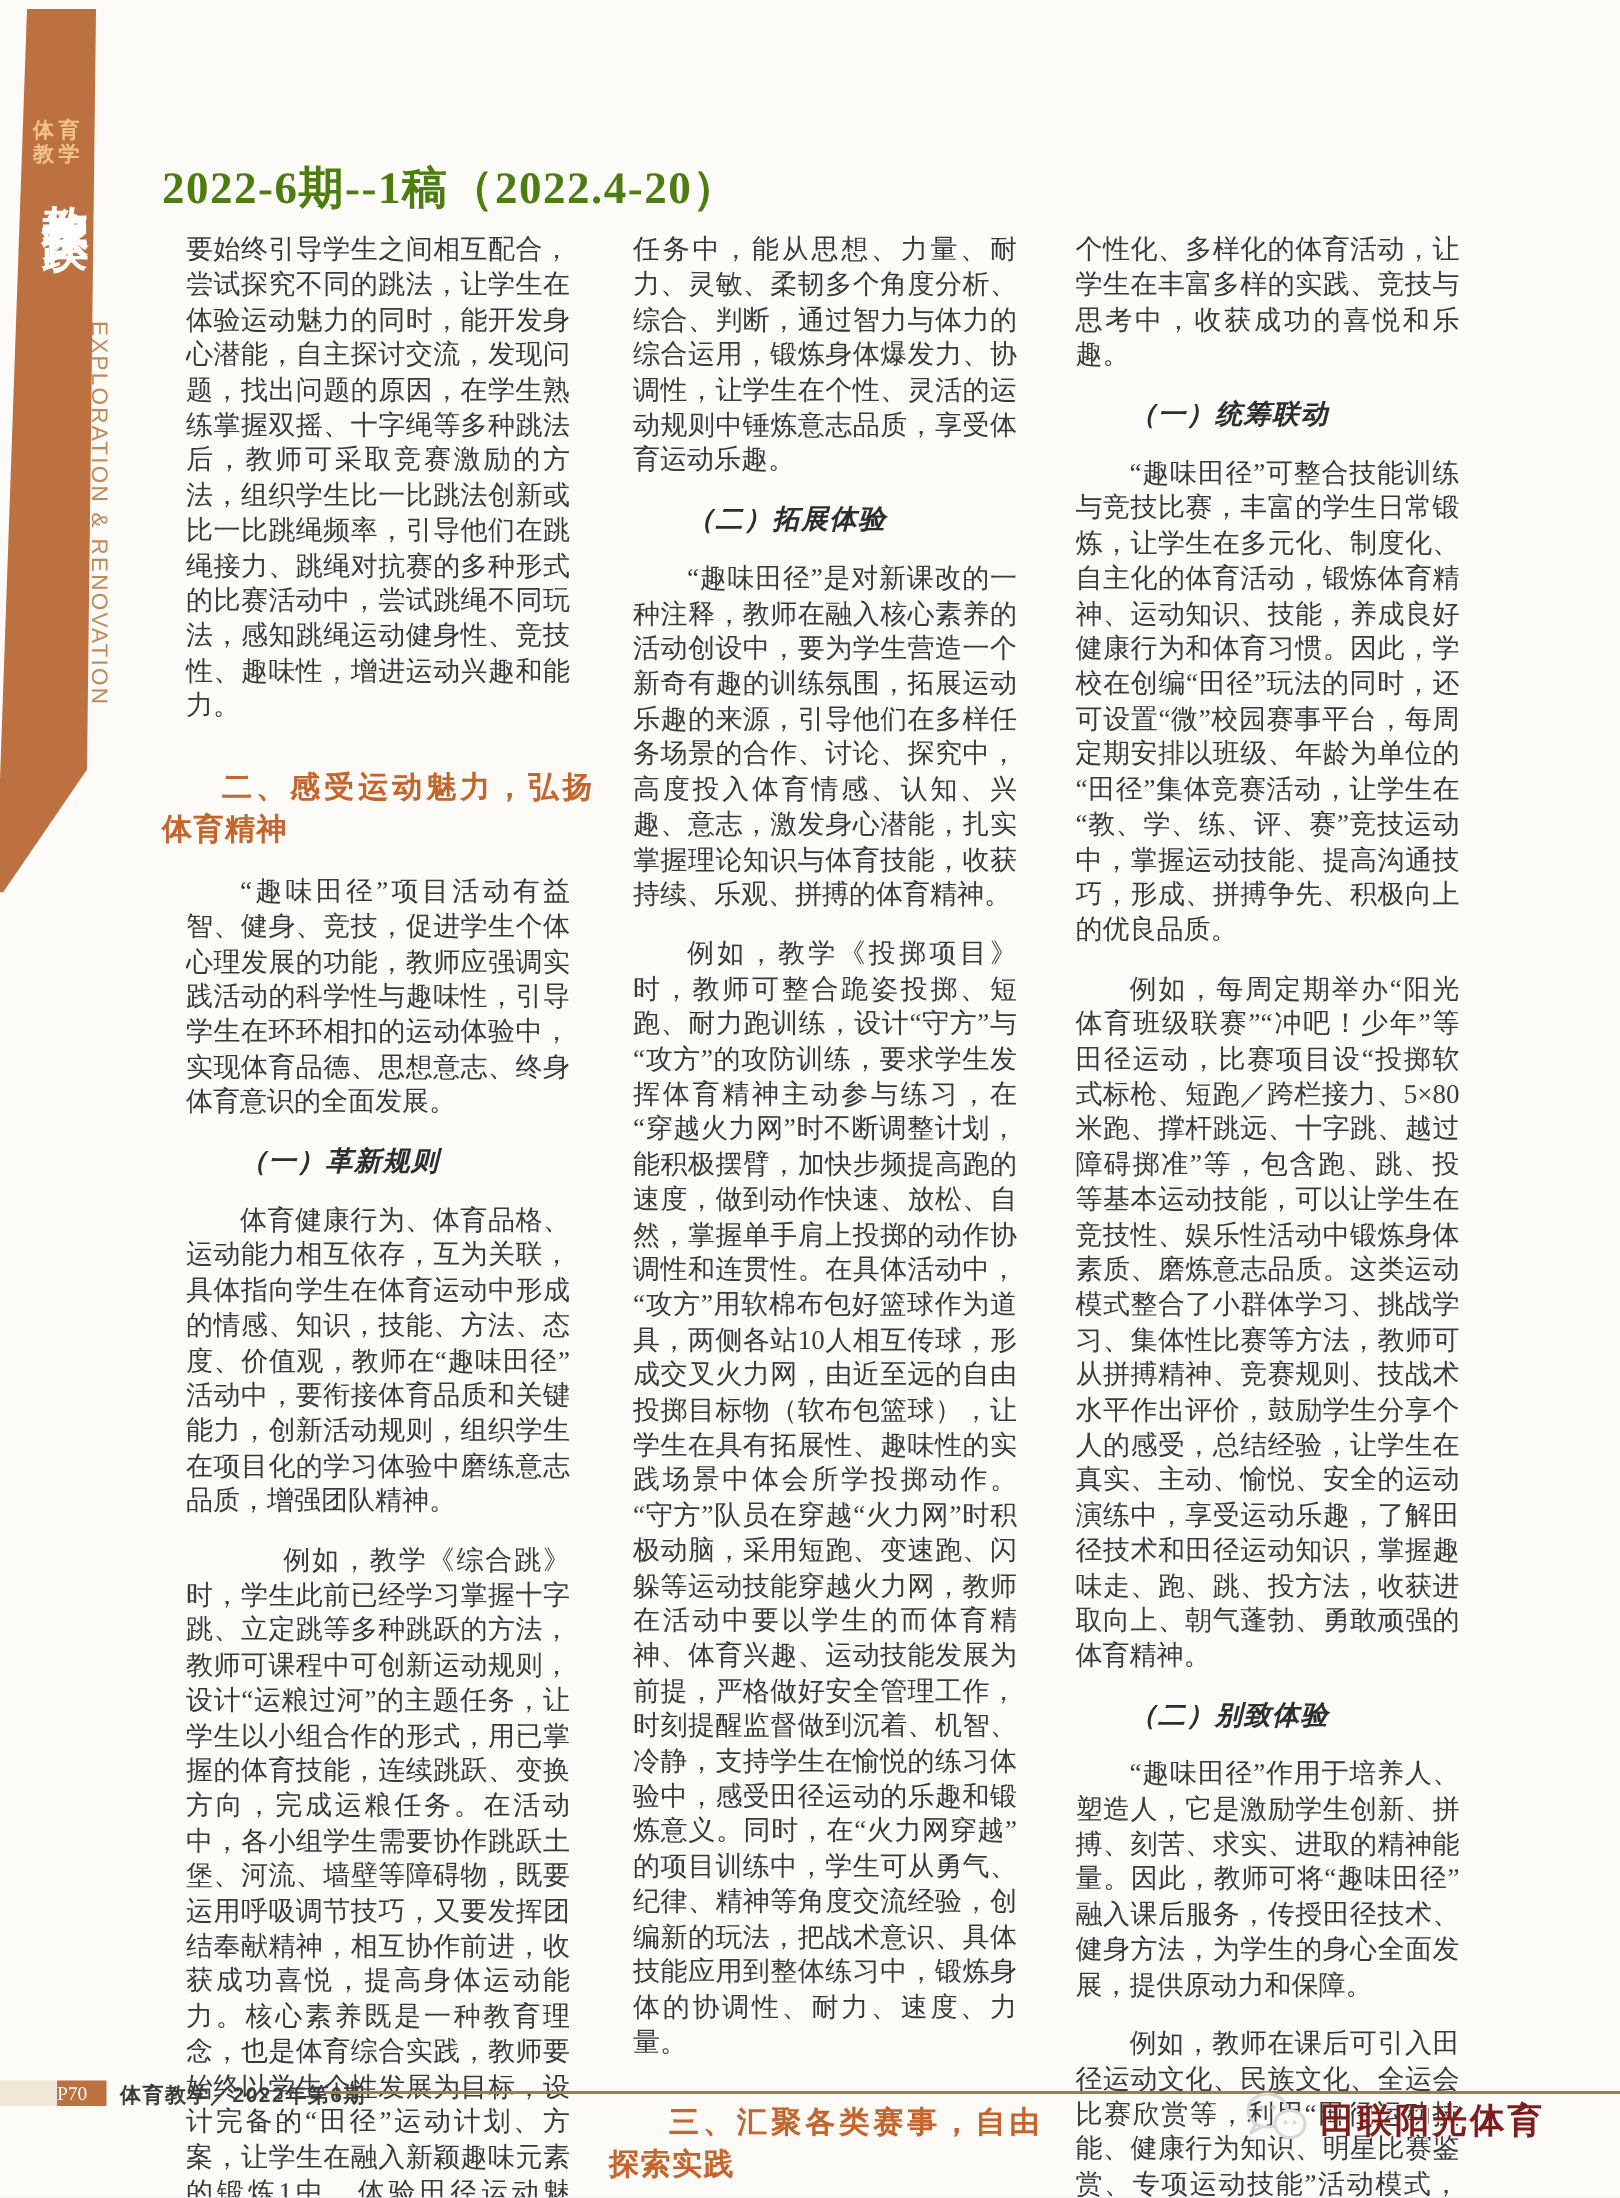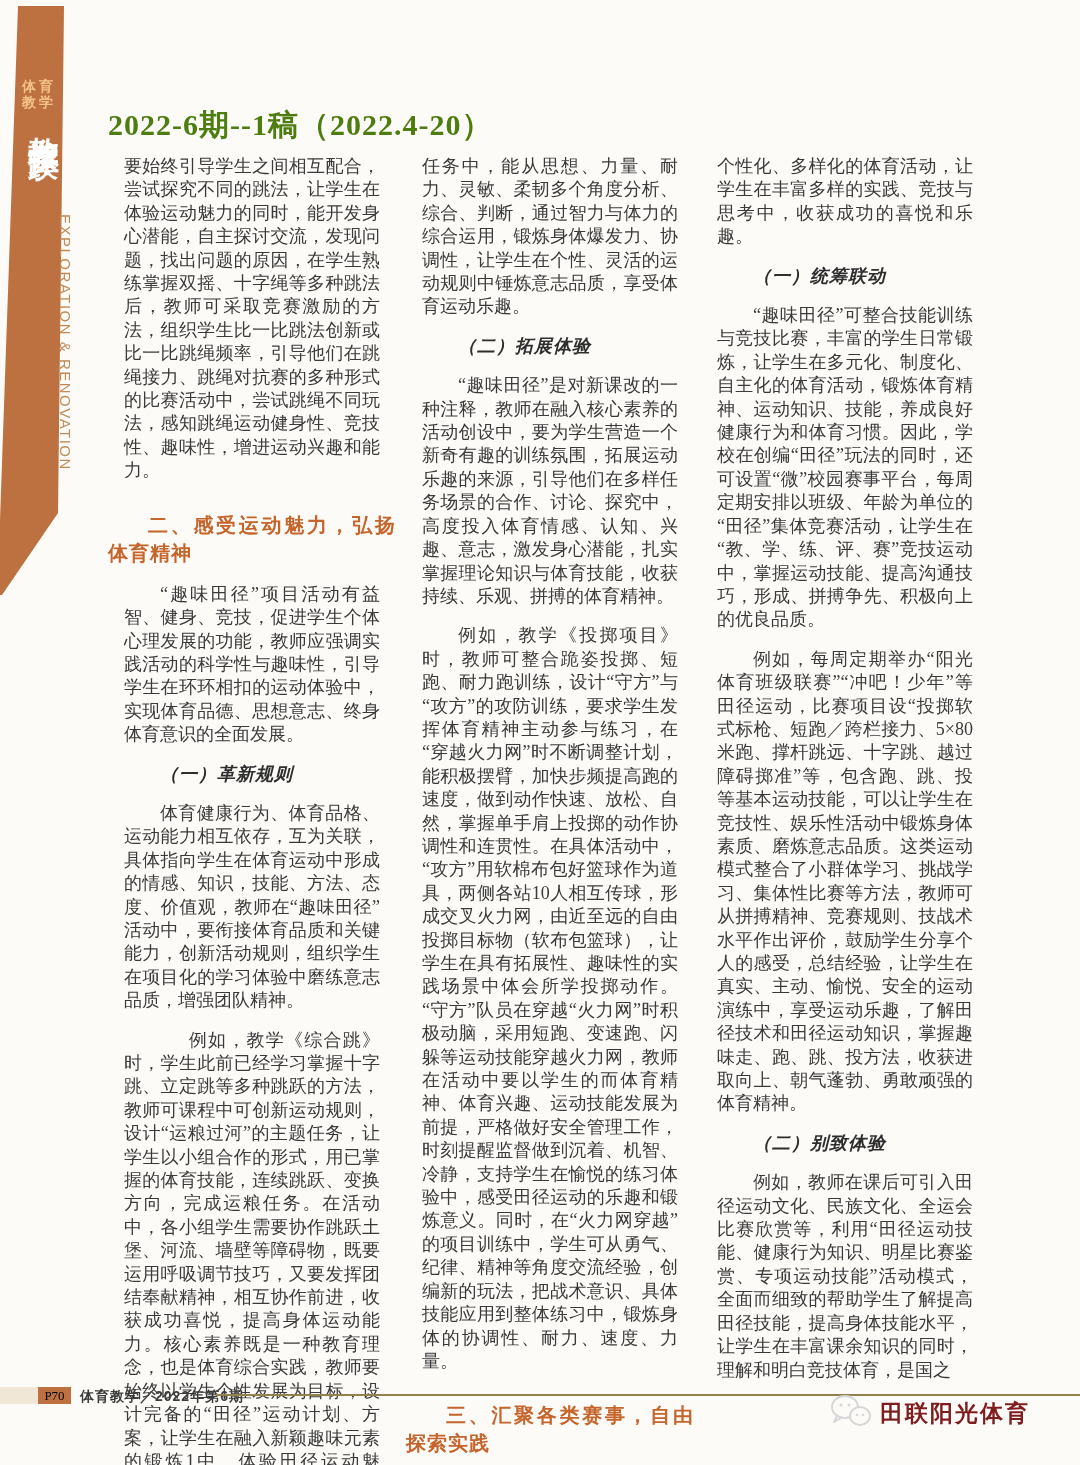--- a/index.html
+++ b/index.html
@@ -50,21 +50,21 @@
     font-family:"Liberation Sans","DejaVu Sans",sans-serif;
   }
   .sub{
     font-style:italic;font-weight:bold;text-indent:2em;margin:0;
     letter-spacing:1px;color:#2e2e2e;
   }
   
   .foot-strip{position:absolute;left:0;top:1387px;width:38px;height:17px;background:#f1e7d7;}
   .foot-page{
     position:absolute;left:38px;top:1387px;width:33px;height:17px;
-    background:#bd7140;color:#000000;font-size:13px;text-align:center;line-height:17px;
+    background:#bd7140;color:#ffffff;font-size:13px;text-align:left;line-height:17px;
   }
   .foot-journal{
     position:absolute;left:80px;top:1388px;font-size:14px;font-weight:bold;
     color:#3c3c3c;letter-spacing:1px;
     font-family:"Liberation Sans","DejaVu Sans",sans-serif;
   }
   .foot-rule{position:absolute;left:216px;top:1394px;width:864px;height:2px;background:#94824e;}
   .watermark{
     position:absolute;left:830px;top:1394px;display:flex;align-items:center;gap:8px;
     color:#7f1d1d;
@@ -106,20 +106,21 @@
     <p>例如，教学《投掷项目》时，教师可整合跪姿投掷、短跑、耐力跑训练，设计“守方”与“攻方”的攻防训练，要求学生发挥体育精神主动参与练习，在“穿越火力网”时不断调整计划，能积极摆臂，加快步频提高跑的速度，做到动作快速、放松、自然，掌握单手肩上投掷的动作协调性和连贯性。在具体活动中，“攻方”用软棉布包好篮球作为道具，两侧各站10人相互传球，形成交叉火力网，由近至远的自由投掷目标物（软布包篮球），让学生在具有拓展性、趣味性的实践场景中体会所学投掷动作。“守方”队员在穿越“火力网”时积极动脑，采用短跑、变速跑、闪躲等运动技能穿越火力网，教师在活动中要以学生的而体育精神、体育兴趣、运动技能发展为前提，严格做好安全管理工作，时刻提醒监督做到沉着、机智、冷静，支持学生在愉悦的练习体验中，感受田径运动的乐趣和锻炼意义。同时，在“火力网穿越”的项目训练中，学生可从勇气、纪律、精神等角度交流经验，创编新的玩法，把战术意识、具体技能应用到整体练习中，锻炼身体的协调性、耐力、速度、力量。</p>
     <div class="h2">三、汇聚各类赛事，自由探索实践</div>
   </div>
 
   <div class="col" id="col3">
     <p class="noindent">个性化、多样化的体育活动，让学生在丰富多样的实践、竞技与思考中，收获成功的喜悦和乐趣。</p>
     <p class="sub">（一）统筹联动</p>
     <p>“趣味田径”可整合技能训练与竞技比赛，丰富的学生日常锻炼，让学生在多元化、制度化、自主化的体育活动，锻炼体育精神、运动知识、技能，养成良好健康行为和体育习惯。因此，学校在创编“田径”玩法的同时，还可设置“微”校园赛事平台，每周定期安排以班级、年龄为单位的“田径”集体竞赛活动，让学生在“教、学、练、评、赛”竞技运动中，掌握运动技能、提高沟通技巧，形成、拼搏争先、积极向上的优良品质。</p>
     <p>例如，每周定期举办“阳光体育班级联赛”“冲吧！少年”等田径运动，比赛项目设“投掷软式标枪、短跑／跨栏接力、5×80米跑、撑杆跳远、十字跳、越过障碍掷准”等，包含跑、跳、投等基本运动技能，可以让学生在竞技性、娱乐性活动中锻炼身体素质、磨炼意志品质。这类运动模式整合了小群体学习、挑战学习、集体性比赛等方法，教师可从拼搏精神、竞赛规则、技战术水平作出评价，鼓励学生分享个人的感受，总结经验，让学生在真实、主动、愉悦、安全的运动演练中，享受运动乐趣，了解田径技术和田径运动知识，掌握趣味走、跑、跳、投方法，收获进取向上、朝气蓬勃、勇敢顽强的体育精神。</p>
     <p class="sub">（二）别致体验</p>
+    <p>“趣味田径”作用于培养人、塑造人，它是激励学生创新、拼搏、刻苦、求实、进取的精神能量。因此，教师可将“趣味田径”融入课后服务，传授田径技术、健身方法，为学生的身心全面发展，提供原动力和保障。</p>
     <p>例如，教师在课后可引入田径运动文化、民族文化、全运会比赛欣赏等，利用“田径运动技能、健康行为知识、明星比赛鉴赏、专项运动技能”活动模式，全面而细致的帮助学生了解提高田径技能，提高身体技能水平，让学生在丰富课余知识的同时，理解和明白竞技体育，是国之</p>
   </div>
 
   <div class="foot-strip"></div>
   <div class="foot-page">P70</div>
   <div class="foot-journal">体育教学／2022年第6期</div>
   <div class="foot-rule"></div>
 
   <div class="watermark">
     <span>

